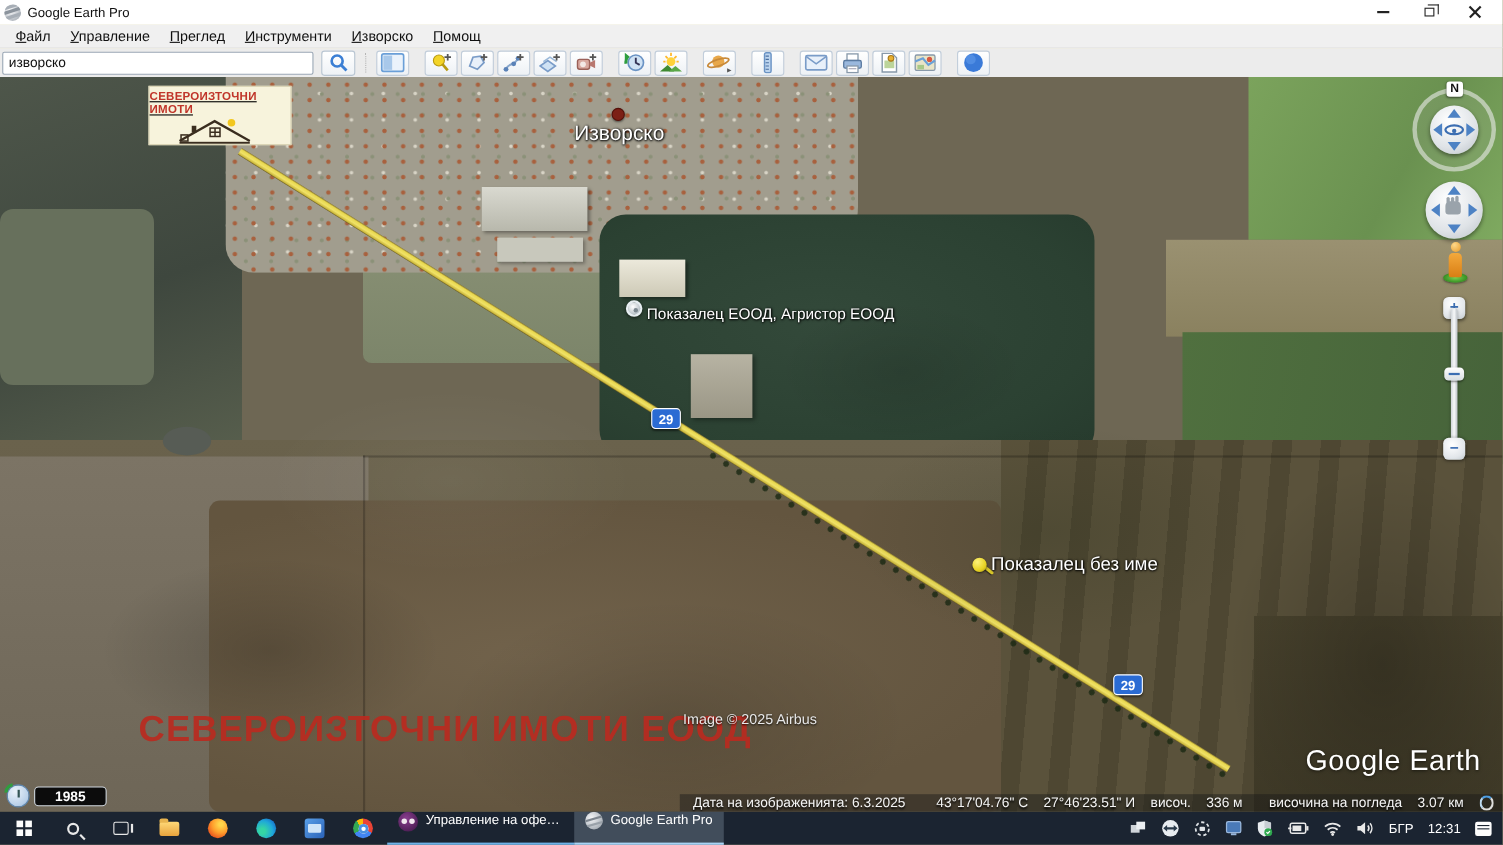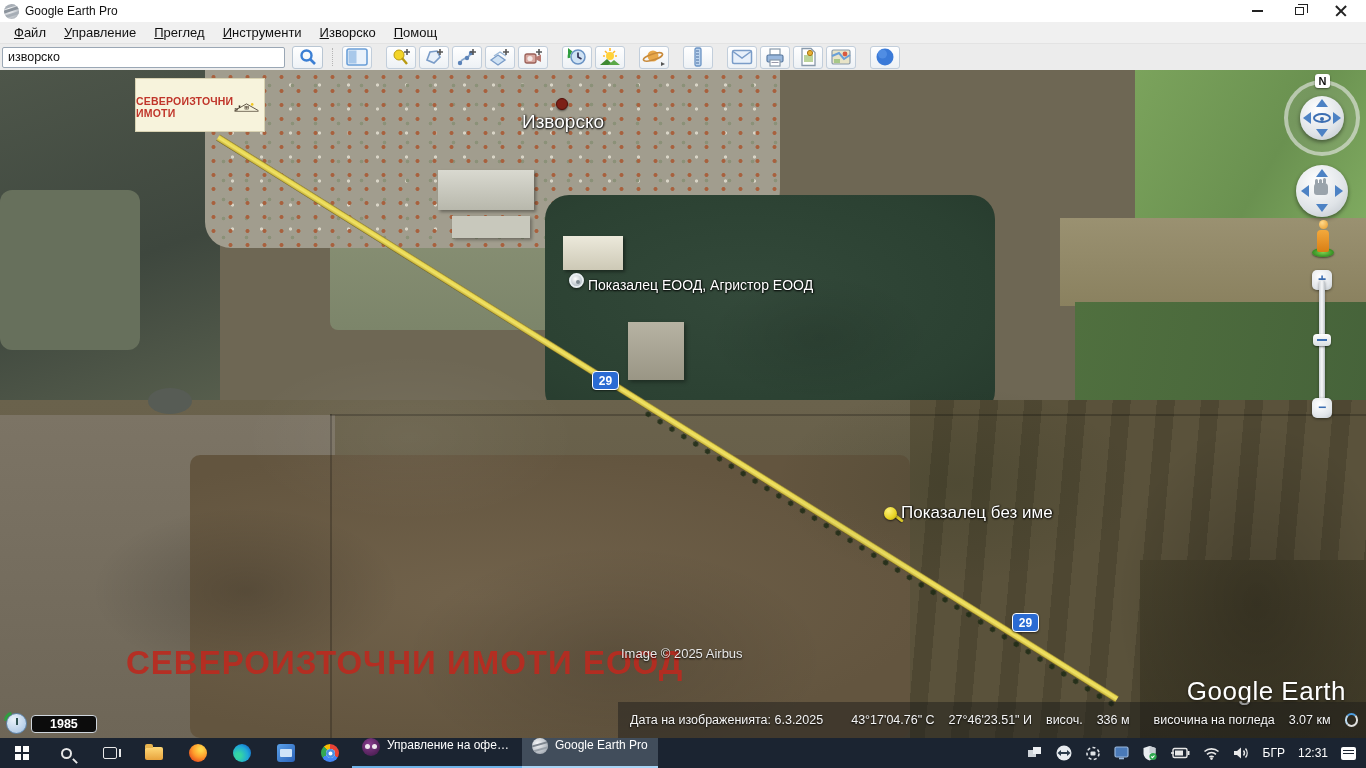--- a/index.html
+++ b/index.html
@@ -57,28 +57,28 @@
   .seam-h { position:absolute; background:rgba(0,0,0,.22); }
   .map-label { position:absolute; color:#fff; text-shadow:0 1px 2px #000, 1px 0 2px #000; white-space:nowrap; }
   .shield { position:absolute; width:27px; height:19px; background:#2a6bd3; border:1.6px solid #fff; border-radius:4px; color:#fff; font-size:12px; font-weight:bold; display:flex; align-items:center; justify-content:center; box-shadow:0 1px 2px rgba(0,0,0,.5); }
   .pmark { position:absolute; width:12px; height:12px; border-radius:50%; background:#7c2016; border:1.5px solid #551009; box-shadow:0 1px 2px rgba(0,0,0,.5); }
   .bizmark { position:absolute; width:15px; height:15px; border-radius:50%; background:radial-gradient(circle at 40% 35%, #ffffff, #b9c2c9 70%); border:2px solid #e8eef2; box-shadow:0 1px 3px rgba(0,0,0,.6); }
   .bizmark::after { content:""; position:absolute; left:4.5px; top:4.5px; width:4px; height:4px; border-radius:50%; background:#7c8890; }
   .pushpin { position:absolute; width:22px; height:26px; }
   .pushpin .head { position:absolute; left:0; top:2px; width:13px; height:13px; border-radius:50%; background:radial-gradient(circle at 35% 30%, #fdf27a, #e8d323 60%, #a89410); box-shadow:0 1px 2px rgba(0,0,0,.6); }
   .pushpin .needle { position:absolute; left:10px; top:12px; width:10px; height:3px; background:#d8c62a; transform:rotate(38deg); border-radius:2px; box-shadow:0 1px 1px rgba(0,0,0,.5); }
 
-  .logo-box { position:absolute; left:135px; top:8px; width:130px; height:54px; background:#f7f3dc; border:1px solid #d8d2b2; display:flex; flex-direction:row; align-items:center; padding-top:3px; }
+  .logo-box { position:absolute; left:135px; top:8px; width:130px; height:54px; background:#f7f3dc; border:1px solid #d8d2b2; display:flex; flex-direction:column; align-items:center; padding-top:3px;text-decoration:underline; }
   .logo-text { color:#c0352a; font-weight:bold; font-size:10.5px; letter-spacing:.2px; }
 
   .watermark { position:absolute; left:126px; top:574px; font-size:33px; font-weight:bold; color:rgba(186,42,32,.92); letter-spacing:1px; white-space:nowrap; }
   .attrib { position:absolute; left:621px; top:576px; font-size:13px; color:#e8e8e8; text-shadow:0 1px 2px #000; }
   .ge-logo { position:absolute; right:20px; top:606px; font-size:26px; color:#fff; text-shadow:0 1px 3px rgba(0,0,0,.6); letter-spacing:.5px; }
 
-  .statusov { position:absolute; left:618px; right:0; bottom:0; height:36px; background:rgba(25,25,25,.45); display:flex; align-items:center; gap:14px; padding:0 8px 0 12px; color:#f5f5f5; font-size:12.5px; text-shadow:0 1px 2px #000; white-space:nowrap; }
+  .statusov { position:absolute; left:618px; right:0; bottom:0; height:16px; background:rgba(25,25,25,.45); display:flex; align-items:center; gap:14px; padding:0 8px 0 12px; color:#f5f5f5; font-size:12.5px; text-shadow:0 1px 2px #000; white-space:nowrap; }
   .spinner { margin-left:auto; width:14px; height:14px; border-radius:50%; border:2.5px solid rgba(255,255,255,.85); border-top-color:#4d9de0; border-left-color:#bcd9ef; }
 
   .histgrp { position:absolute; left:6px; bottom:4px; display:flex; align-items:center; gap:4px; }
   .hist-clock { width:21px; height:21px; border-radius:50%; background:radial-gradient(circle at 35% 30%, #eaf2fa, #b8cfe8 70%, #7fa8cf); border:1px solid #5f86ad; position:relative; }
   .hist-clock::before { content:""; position:absolute; left:9px; top:4px; width:2px; height:7px; background:#355; }
   .hist-clock::after { content:""; position:absolute; left:-3px; top:-2px; width:10px; height:10px; border-radius:50%; border:3px solid transparent; border-left-color:#2f9e3f; transform:rotate(40deg); }
   .hist-year { background:#0c0c0c; color:#fff; font-size:12.5px; font-weight:bold; border:1.5px solid #cfd6dd; border-radius:4px; padding:1px 18px; }
 
   
   .navN { position:absolute; left:1315px; top:4px; width:15px; height:14px; background:#fff; border-radius:3px; color:#111; font-size:11px; font-weight:bold; text-align:center; line-height:14px; box-shadow:0 1px 2px rgba(0,0,0,.5); }

